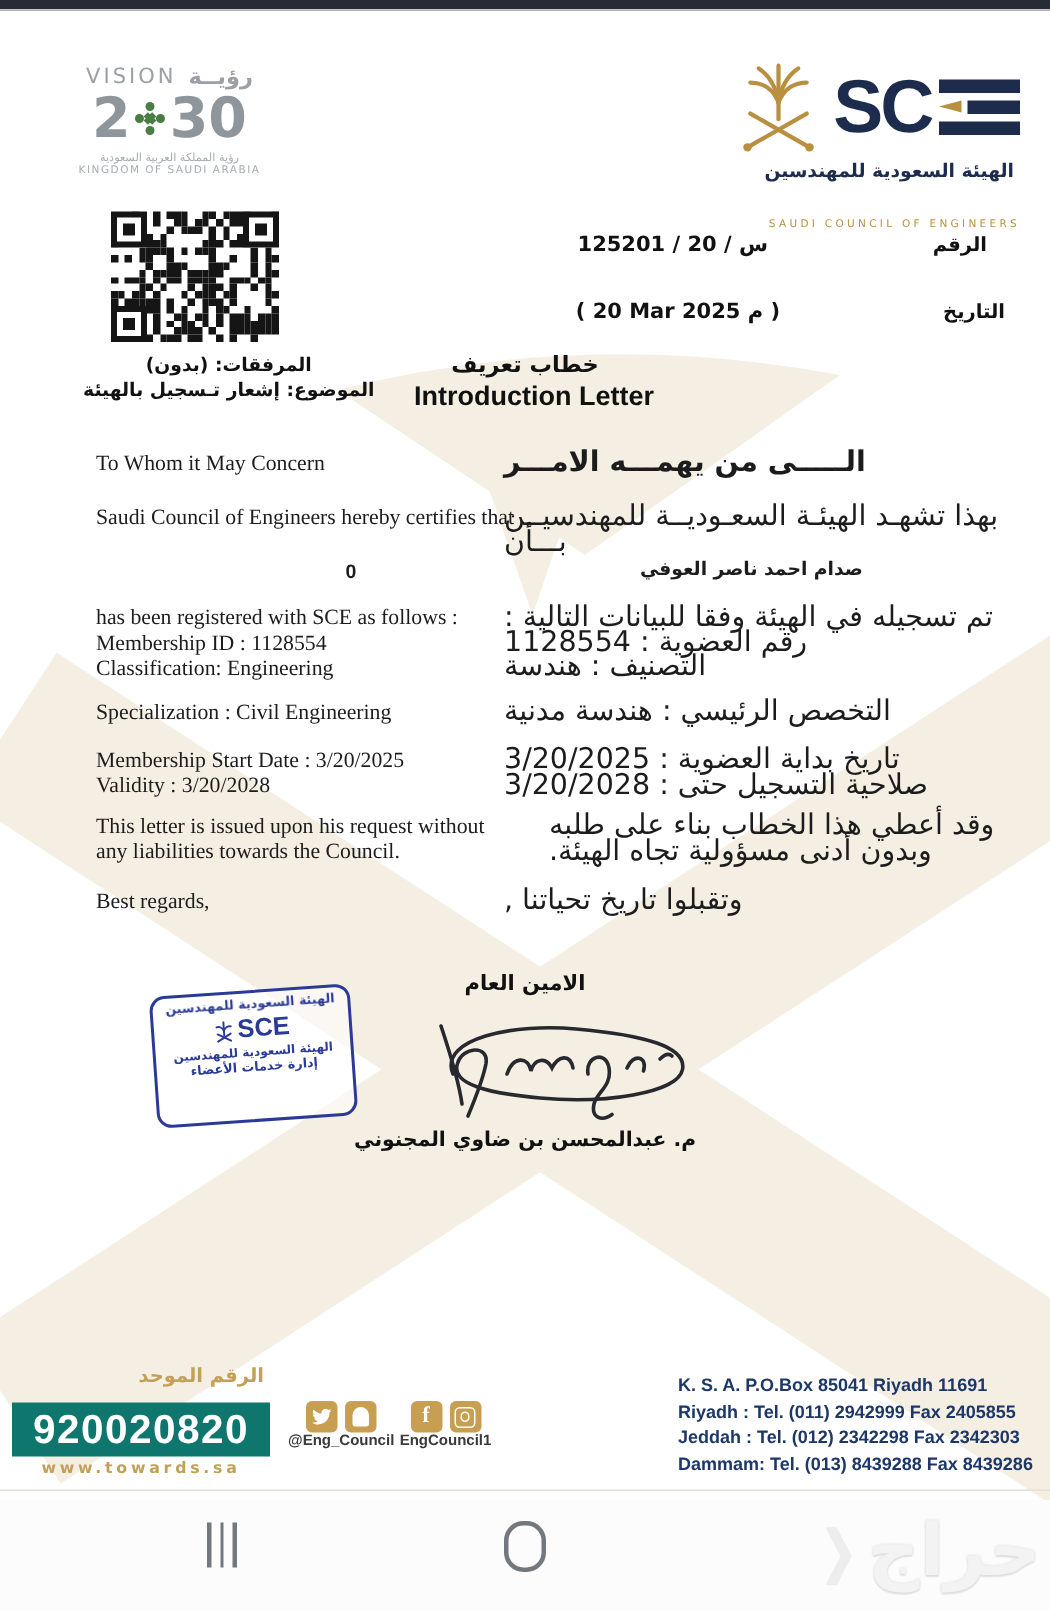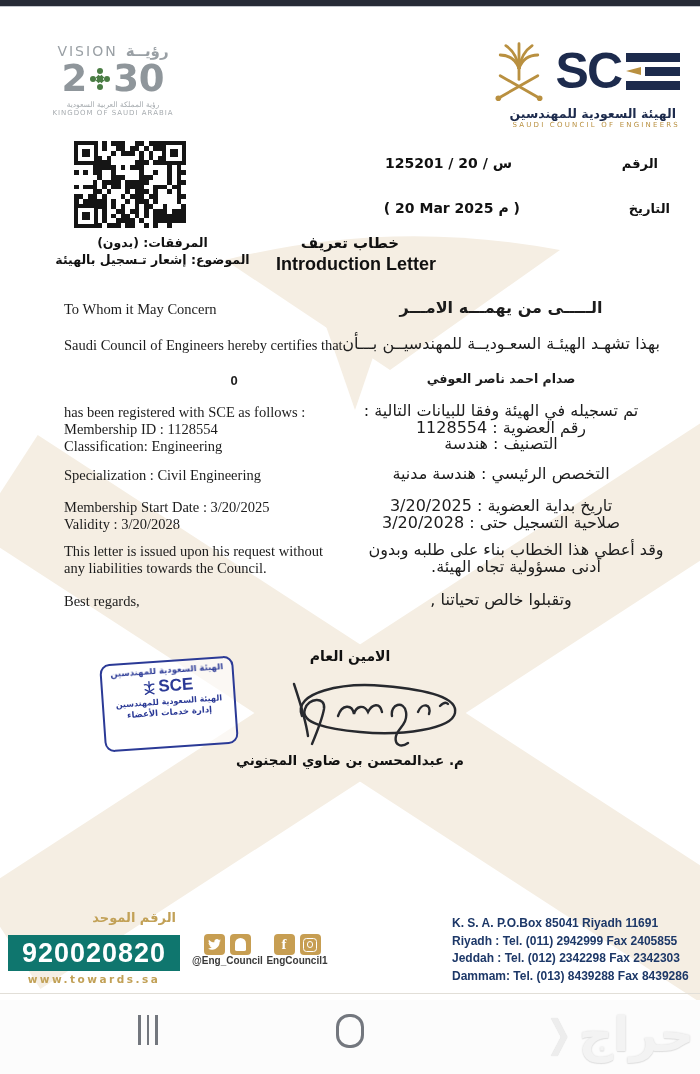--- a/index.html
+++ b/index.html
@@ -27,21 +27,21 @@
   .scelogo{right:20px;top:40px;width:250px;}
   .scelogo .top{display:flex;justify-content:flex-end;align-items:center;gap:8px;}
   .sce-word{display:flex;align-items:center;}
   .sce-sc{font-family:"Liberation Sans",sans-serif;font-size:50px;font-weight:bold;color:#1d2b4d;letter-spacing:-2px;line-height:50px;}
   .sce-e{display:flex;flex-direction:column;gap:5px;margin-left:5px;width:54px;}
   .sce-e .bar{height:9px;background:#1d2b4d;}
   .sce-e .mid{display:flex;align-items:center;gap:4px;}
   .sce-e .arrow{width:0;height:0;border-top:4.5px solid transparent;border-bottom:4.5px solid transparent;border-right:15px solid #b99040;}
   .sce-e .mbar{height:9px;background:#1d2b4d;flex:1;}
   .scelogo .nar{color:#1d2b4d;font-size:12.5px;font-weight:bold;text-align:left;margin:4px 0 0 0;direction:rtl;padding-right:4px;text-align:right;width:172px;margin-left:auto;margin-right:0;}
-  .scelogo .nen{color:#b99040;font-size:7px;letter-spacing:2.2px;text-align:right;width:176px;margin-left:auto;}
+  .scelogo .nen{color:#b99040;font-size:7px;letter-spacing:2.2px;text-align:right;width:176px;margin-left:auto;margin-top:24px;}
 
   
   .qr{left:74px;top:141px;width:112px;height:87px;background:#fff;}
   .qr-cells{position:absolute;inset:0;display:grid;grid-template-columns:repeat(24,1fr);grid-auto-rows:1fr;}
   .qr-cells i{display:block;}
   .qr-cells i.on{background:#151515;}
   .qr-f{position:absolute;width:24px;height:24px;border:4px solid #151515;box-sizing:border-box;background:#fff;}
   .qr-f::after{content:'';position:absolute;inset:4px;background:#151515;}
   .qr-tl{left:0;top:0;} .qr-tr{right:0;top:0;} .qr-bl{left:0;bottom:0;}
 
@@ -52,21 +52,21 @@
   
   .attach{left:40px;top:234px;width:225px;text-align:center;font-size:12.5px;font-weight:bold;color:#111;direction:rtl;line-height:17px;}
 
   
   .titles{left:0;top:234px;width:700px;text-align:center;}
   .t-ar{font-size:15px;font-weight:bold;color:#111;}
   .t-en{font-size:18px;font-weight:bold;color:#111;font-family:"Liberation Sans",sans-serif;margin-top:2px;padding-left:12px;}
 
   
   .en{left:64px;width:340px;font-family:"Liberation Serif",serif;font-size:14.5px;color:#1c1c1c;line-height:17px;}
-  .ar{right:34px;width:330px;direction:rtl;text-align:center;font-size:16px;color:#1c1c1c;line-height:16.5px;}
+  .ar{right:34px;width:330px;direction:rtl;text-align:left;font-size:19px;color:#1c1c1c;line-height:16.5px;}
   .bold{font-weight:bold;}
   .center{text-align:center;}
 
   
   .sg-title{left:0;top:648px;width:700px;text-align:center;font-size:14px;font-weight:bold;color:#111;}
   .signer{left:0;top:752px;width:700px;text-align:center;font-size:13.5px;font-weight:bold;color:#111;}
   .sig{left:272px;top:676px;}
 
   
   .stamp{left:102px;top:660px;width:134px;height:88px;border:2.5px solid #2b3a96;border-radius:10px;
@@ -663,21 +663,21 @@
   </div>
   <div class="abs ar z" style="top:498px;">
     <div>تاريخ بداية العضوية : 3/20/2025</div>
     <div>صلاحية التسجيل حتى : 3/20/2028</div>
   </div>
 
   <div class="abs en z" style="top:543px;width:272px;">This letter is issued upon his request without any liabilities towards the Council.</div>
   <div class="abs ar z" style="top:542px;width:300px;">وقد أعطي هذا الخطاب بناء على طلبه وبدون أدنى مسؤولية تجاه الهيئة.</div>
 
   <div class="abs en z" style="top:593px;">Best regards,</div>
-  <div class="abs ar z" style="top:592px;">وتقبلوا خالص تحياتنا ,</div>
+  <div class="abs ar z" style="top:592px;">وتقبلوا تاريخ تحياتنا ,</div>
 
   <div class="abs sg-title z">الامين العام</div>
 
   <div class="abs stamp z">
     <div class="orn">الهيئة السعودية للمهندسين</div>
     <div class="mid">
       <svg width="13" height="15" viewBox="0 0 60 66">
         <g stroke="#2b3a96" fill="none" stroke-width="6" stroke-linecap="round">
           <path d="M30 30 C26 20 16 16 8 18"></path>
             <path d="M30 30 C30 16 30 10 30 4"></path>

